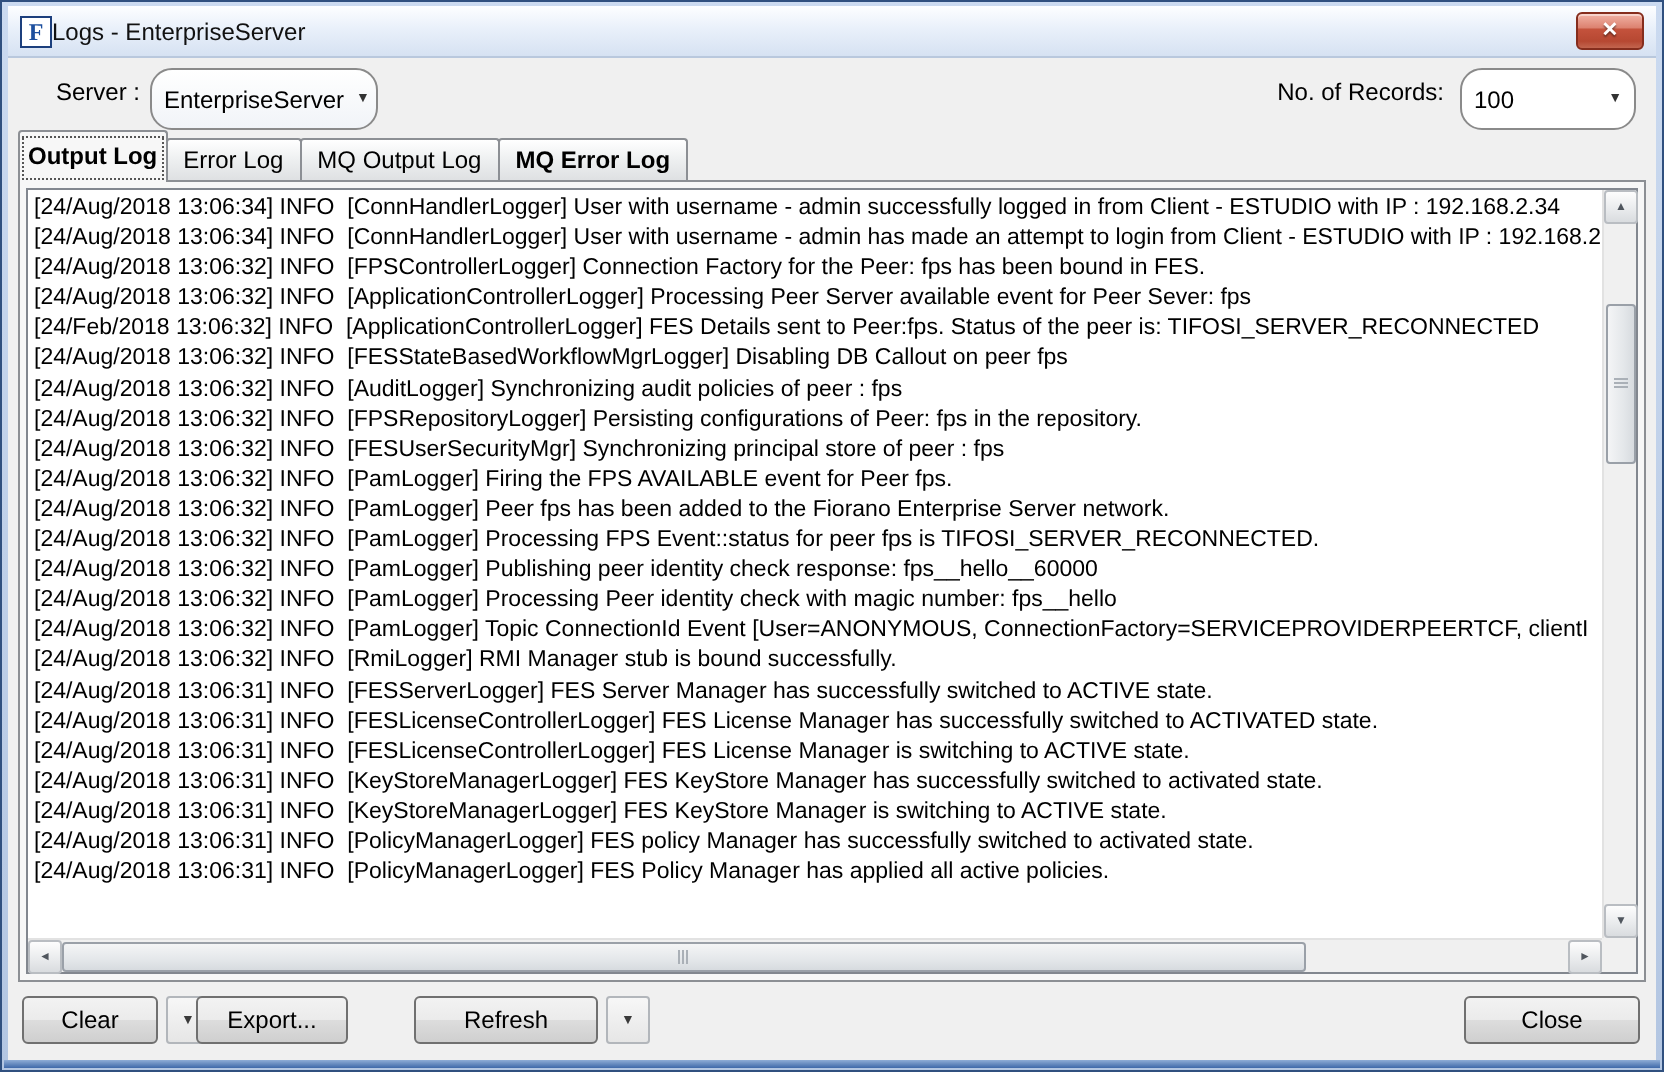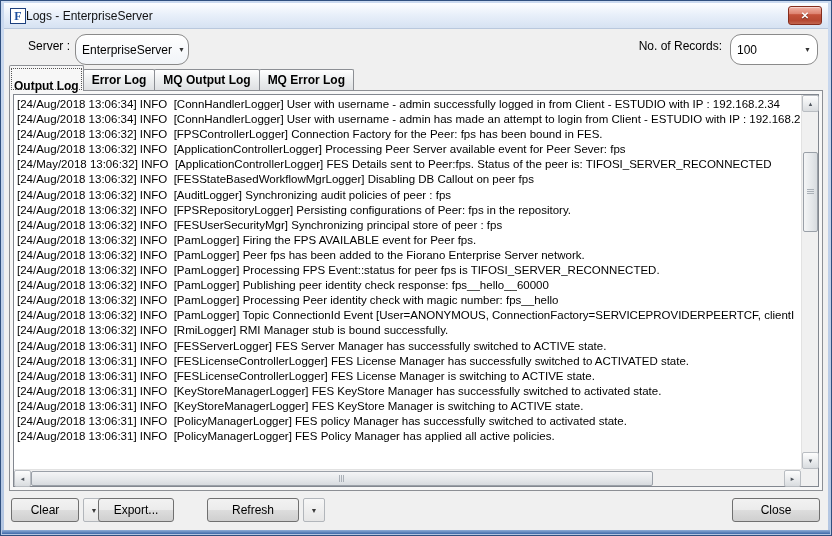--- a/index.html
+++ b/index.html
@@ -61,26 +61,26 @@
   .records-label { position: absolute; right: 106px; top: 0; }
   .records-combo { right: 10px; top: -1px; width: 88px; background: #fff; }
 
   
   .tabs { position: absolute; left: 5px; top: 36px; height: 26px; display: flex; align-items: flex-end; }
   .tab {
     height: 22px; padding: 0 8px; font-size: 12px; line-height: 21px;
     background: linear-gradient(#ffffff, #eef0f1 45%, #dddfe1);
     border: 1px solid #8c8f94; border-bottom: none;
     border-radius: 2px 2px 0 0; margin-right: 0; cursor: default;
-    position: relative; white-space: nowrap; font-weight: bold;
+    position: relative; white-space: nowrap;
   }
   .tab + .tab { margin-left: -1px; }
   .tab.active {
     height: 26px; line-height: 24px; background: #f7f7f7;
-    z-index: 3; font-weight: bold; padding: 8px 4px;
+    z-index: 3; font-weight: bold; padding: 0 4px;
   }
   .tab.active .focus-ring {
     display: block; position: absolute; inset: 2px 1px 1px 1px;
     border: 1px dotted #555; pointer-events: none;
   }
   .tab .focus-ring { display: none; }
   .tab.bold { font-weight: bold; }
 
   
   .tab-panel {
@@ -213,21 +213,21 @@
 
     <div class="tab-panel">
       <div class="log-box">
 
         <div class="log-view">
           <div class="log-lines">
               <div class="log-line">[24/Aug/2018 13:06:34] INFO  [ConnHandlerLogger] User with username - admin successfully logged in from Client - ESTUDIO with IP : 192.168.2.34</div>
               <div class="log-line">[24/Aug/2018 13:06:34] INFO  [ConnHandlerLogger] User with username - admin has made an attempt to login from Client - ESTUDIO with IP : 192.168.2.34</div>
               <div class="log-line">[24/Aug/2018 13:06:32] INFO  [FPSControllerLogger] Connection Factory for the Peer: fps has been bound in FES.</div>
               <div class="log-line">[24/Aug/2018 13:06:32] INFO  [ApplicationControllerLogger] Processing Peer Server available event for Peer Sever: fps</div>
-              <div class="log-line">[24/May/2018 13:06:32] INFO  [ApplicationControllerLogger] FES Details sent to Peer:fps. Status of the peer is: TIFOSI_SERVER_RECONNECTED</div>
+              <div class="log-line">[24/Feb/2018 13:06:32] INFO  [ApplicationControllerLogger] FES Details sent to Peer:fps. Status of the peer is: TIFOSI_SERVER_RECONNECTED</div>
               <div class="log-line">[24/Aug/2018 13:06:32] INFO  [FESStateBasedWorkflowMgrLogger] Disabling DB Callout on peer fps</div>
               <div class="log-line">[24/Aug/2018 13:06:32] INFO  [AuditLogger] Synchronizing audit policies of peer : fps</div>
               <div class="log-line">[24/Aug/2018 13:06:32] INFO  [FPSRepositoryLogger] Persisting configurations of Peer: fps in the repository.</div>
               <div class="log-line">[24/Aug/2018 13:06:32] INFO  [FESUserSecurityMgr] Synchronizing principal store of peer : fps</div>
               <div class="log-line">[24/Aug/2018 13:06:32] INFO  [PamLogger] Firing the FPS AVAILABLE event for Peer fps.</div>
               <div class="log-line">[24/Aug/2018 13:06:32] INFO  [PamLogger] Peer fps has been added to the Fiorano Enterprise Server network.</div>
               <div class="log-line">[24/Aug/2018 13:06:32] INFO  [PamLogger] Processing FPS Event::status for peer fps is TIFOSI_SERVER_RECONNECTED.</div>
               <div class="log-line">[24/Aug/2018 13:06:32] INFO  [PamLogger] Publishing peer identity check response: fps__hello__60000</div>
               <div class="log-line">[24/Aug/2018 13:06:32] INFO  [PamLogger] Processing Peer identity check with magic number: fps__hello</div>
               <div class="log-line">[24/Aug/2018 13:06:32] INFO  [PamLogger] Topic ConnectionId Event [User=ANONYMOUS, ConnectionFactory=SERVICEPROVIDERPEERTCF, clientI</div>

